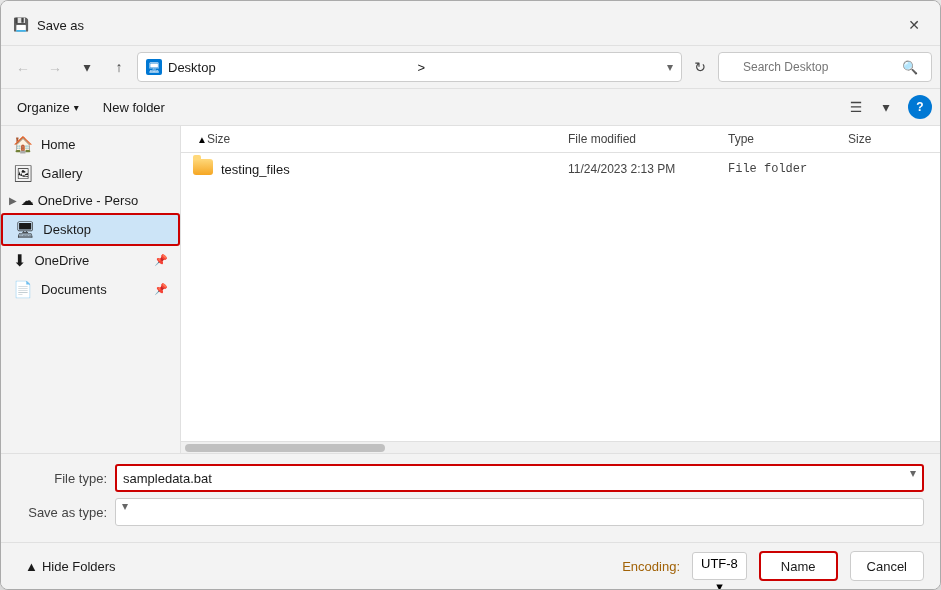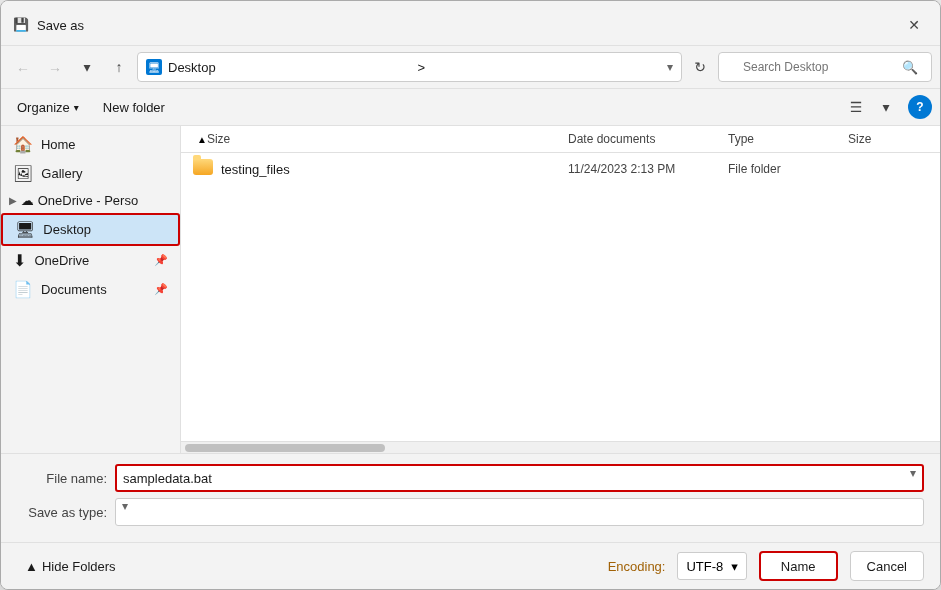--- a/index.html
+++ b/index.html
@@ -317,21 +317,21 @@
       position: absolute;
       top: -4px;
       left: 0;
       width: 8px;
       height: 5px;
       background: #ffd87a;
       border-radius: 2px 2px 0 0;
     }
     .file-name { flex: 1; font-size: 13px; color: #1a1a1a; }
     .file-date { width: 160px; font-size: 12px; color: #444; }
-    .file-type { width: 120px; font-size: 12px; color: #444; }
+    .file-type { width: 120px; font-size: 12px; color: #444; font-family: Liberation Mono, monospace; }
     .file-size { width: 80px; font-size: 12px; color: #444; text-align: right; }
 
     
     .h-scroll {
       height: 12px;
       background: #f0f0f0;
       border-top: 1px solid #e0e0e0;
       display: flex;
       align-items: center;
       padding: 0 4px;
@@ -424,20 +424,21 @@
       display: flex;
       align-items: center;
       background: white;
       border: 1px solid #ccc;
       border-radius: 3px;
       padding: 3px 8px;
       gap: 8px;
       cursor: pointer;
       font-size: 13px;
       height: 28px;
+      flex-direction: column;
     }
     .save-btn {
       background: white;
       border: 2px solid #c00;
       border-radius: 4px;
       padding: 4px 20px;
       font-size: 13px;
       cursor: pointer;
       color: #1a1a1a;
       height: 30px;
@@ -532,21 +533,21 @@
         <span class="item-icon">📄</span>
         <span class="item-label">Documents</span>
         <span class="pin-icon">📌</span>
       </div>
     </div>
 
     <div class="file-list">
       <div class="file-list-header">
         <span class="sort-arrow">▲</span>
         <span class="col-name">Size</span>
-        <span class="col-date">Date documents</span>
+        <span class="col-date">File modified</span>
         <span class="col-type">Type</span>
         <span class="col-size">Size</span>
       </div>
 
       <div class="file-row">
         <div class="file-icon">
           <div class="folder-icon-shape"></div>
         </div>
         <span class="file-name">testing_files</span>
         <span class="file-date">11/24/2023 2:13 PM</span>
@@ -558,21 +559,21 @@
 
       <div class="h-scroll">
         <div class="h-scroll-thumb"></div>
       </div>
     </div>
 
   </div>
 
   <div class="bottom-form">
     <div class="form-row">
-      <span class="form-label">File name:</span>
+      <span class="form-label">File type:</span>
       <div class="form-input-wrapper">
         <input class="form-input" type="text" value="sampledata.bat" style="">
         <span class="form-dropdown-arrow">▾</span>
       </div>
     </div>
     <div class="form-row">
       <span class="form-label">Save as type:</span>
       <div class="form-input-wrapper normal">
         <span class="form-dropdown-arrow">▾</span>
       </div>

